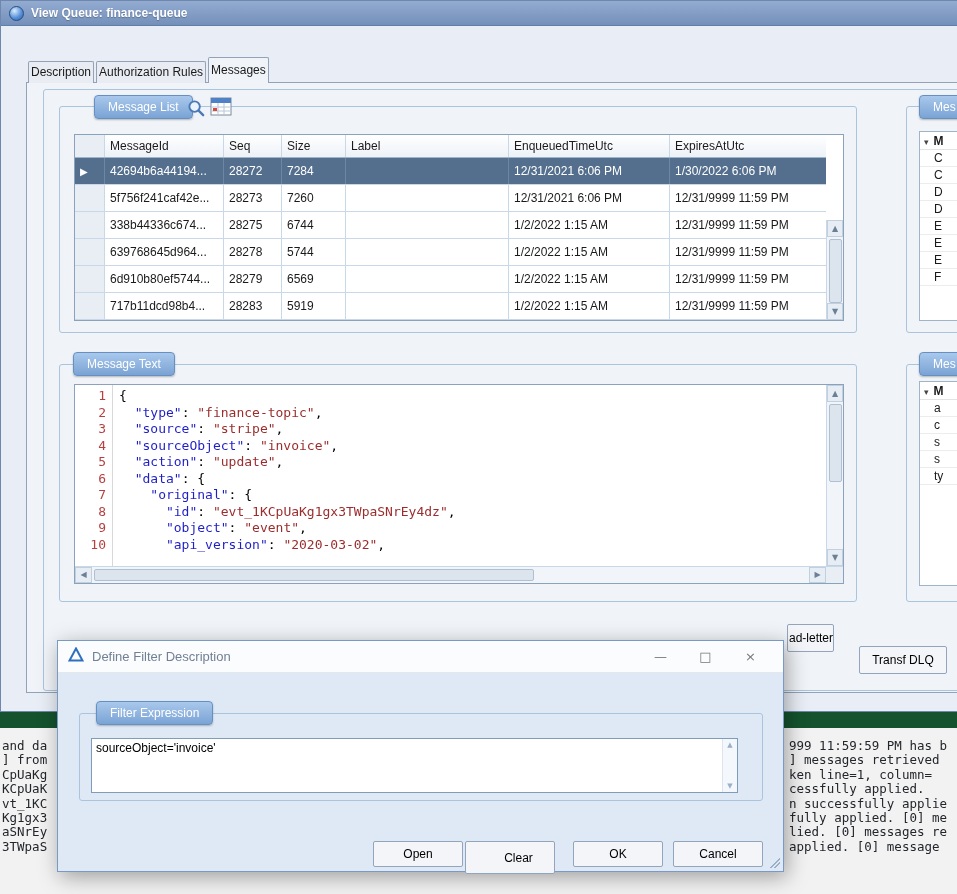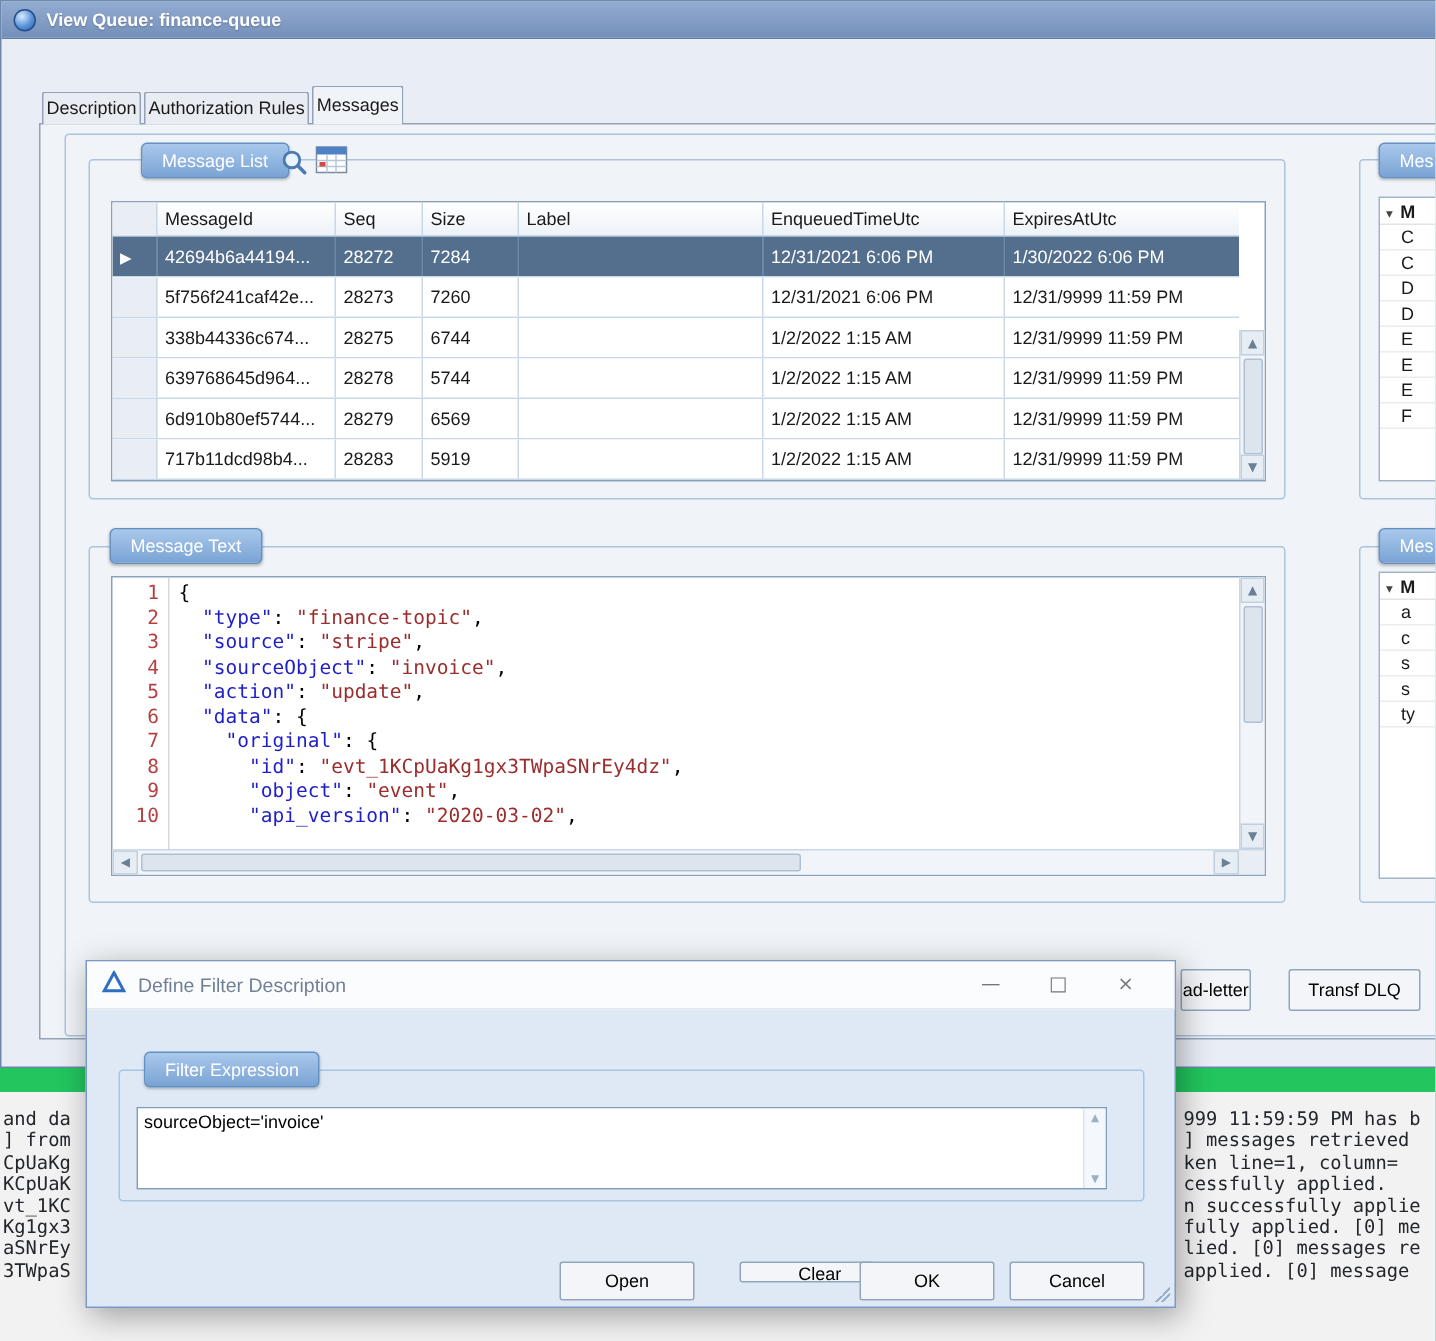--- a/index.html
+++ b/index.html
@@ -1,18 +1,18 @@
 <!DOCTYPE html>
 <html><head>
 <meta charset="utf-8">
 <style>
   * { margin:0; padding:0; box-sizing:border-box; }
   body { margin:0; background:#cfcfcf; }
   .screen { position:relative; width:957px; height:894px; overflow:hidden;
-            background:#22c55e; font-family:"Liberation Sans", sans-serif;
+            background:#14532d; font-family:"Liberation Sans", sans-serif;
             font-size:12px; color:#1a1a1a; }
 
   
   .main-window { position:absolute; left:0; top:0; width:1150px; height:712px;
                  background:#e9eef6; border:1px solid #6d87ad; z-index:1; }
   .titlebar { position:absolute; left:0; top:0; width:100%; height:25px;
               background:linear-gradient(#93abd1, #7490ba);
               display:flex; align-items:center; padding:0 8px; gap:7px;
               border-bottom:1px solid #5f7ea8; }
   .win-icon { width:15px; height:15px; border-radius:50%;
@@ -321,21 +321,21 @@
     <div class="group-box" style="left:905px; top:363px; width:300px; height:238px;"></div>
     <div class="pg" style="left:918px; top:380px; width:280px; height:205px;">
       <div class="pg-header"><span class="chev">▾</span><b>M</b></div>
       <div class="pg-row"><span>a</span></div>
       <div class="pg-row"><span>c</span></div>
       <div class="pg-row"><span>s</span></div>
       <div class="pg-row"><span>s</span></div>
       <div class="pg-row"><span>ty</span></div>
     </div>
 
-    <button class="btn" style="left:786px; top:645px; width:47px; height:28px;">ad-letter</button>
+    <button class="btn" style="left:786px; top:623px; width:47px; height:28px;text-align:right;">ad-letter</button>
     <button class="btn" style="left:858px; top:645px; width:88px; height:28px;">Transf DLQ</button>
   </div>
 
   <div class="log">
     <div class="log-line" style="top:10px"><span class="ll">and da</span><span class="lr">999 11:59:59 PM has b</span></div>
     <div class="log-line" style="top:24px"><span class="ll">] from</span><span class="lr">] messages retrieved</span></div>
     <div class="log-line" style="top:39px"><span class="ll">CpUaKg</span><span class="lr">ken line=1, column=</span></div>
     <div class="log-line" style="top:53px"><span class="ll">KCpUaK</span><span class="lr">cessfully applied.</span></div>
     <div class="log-line" style="top:68px"><span class="ll">vt_1KC</span><span class="lr">n successfully applie</span></div>
     <div class="log-line" style="top:82px"><span class="ll">Kg1gx3</span><span class="lr">fully applied. [0] me</span></div>
@@ -365,20 +365,20 @@
 
     <div class="ta-wrap">
       <textarea spellcheck="false" style="">sourceObject='invoice'</textarea>
       <div class="ta-scroll">
         <span>▲</span>
         <span>▼</span>
       </div>
     </div>
 
     <button class="btn" style="left:315px; top:200px; width:90px; height:26px;">Open</button>
-    <button class="btn" style="left:435px; top:200px; width:90px; height:14px;padding-left:17px;">Clear</button>
+    <button class="btn" style="left:407px; top:200px; width:90px; height:33px;padding-left:17px;">Clear</button>
     <button class="btn" style="left:515px; top:200px; width:90px; height:26px;">OK</button>
     <button class="btn" style="left:615px; top:200px; width:90px; height:26px;">Cancel</button>
 
     <div class="grip"></div>
   </div>
 
 </div>
 
 </body></html>

